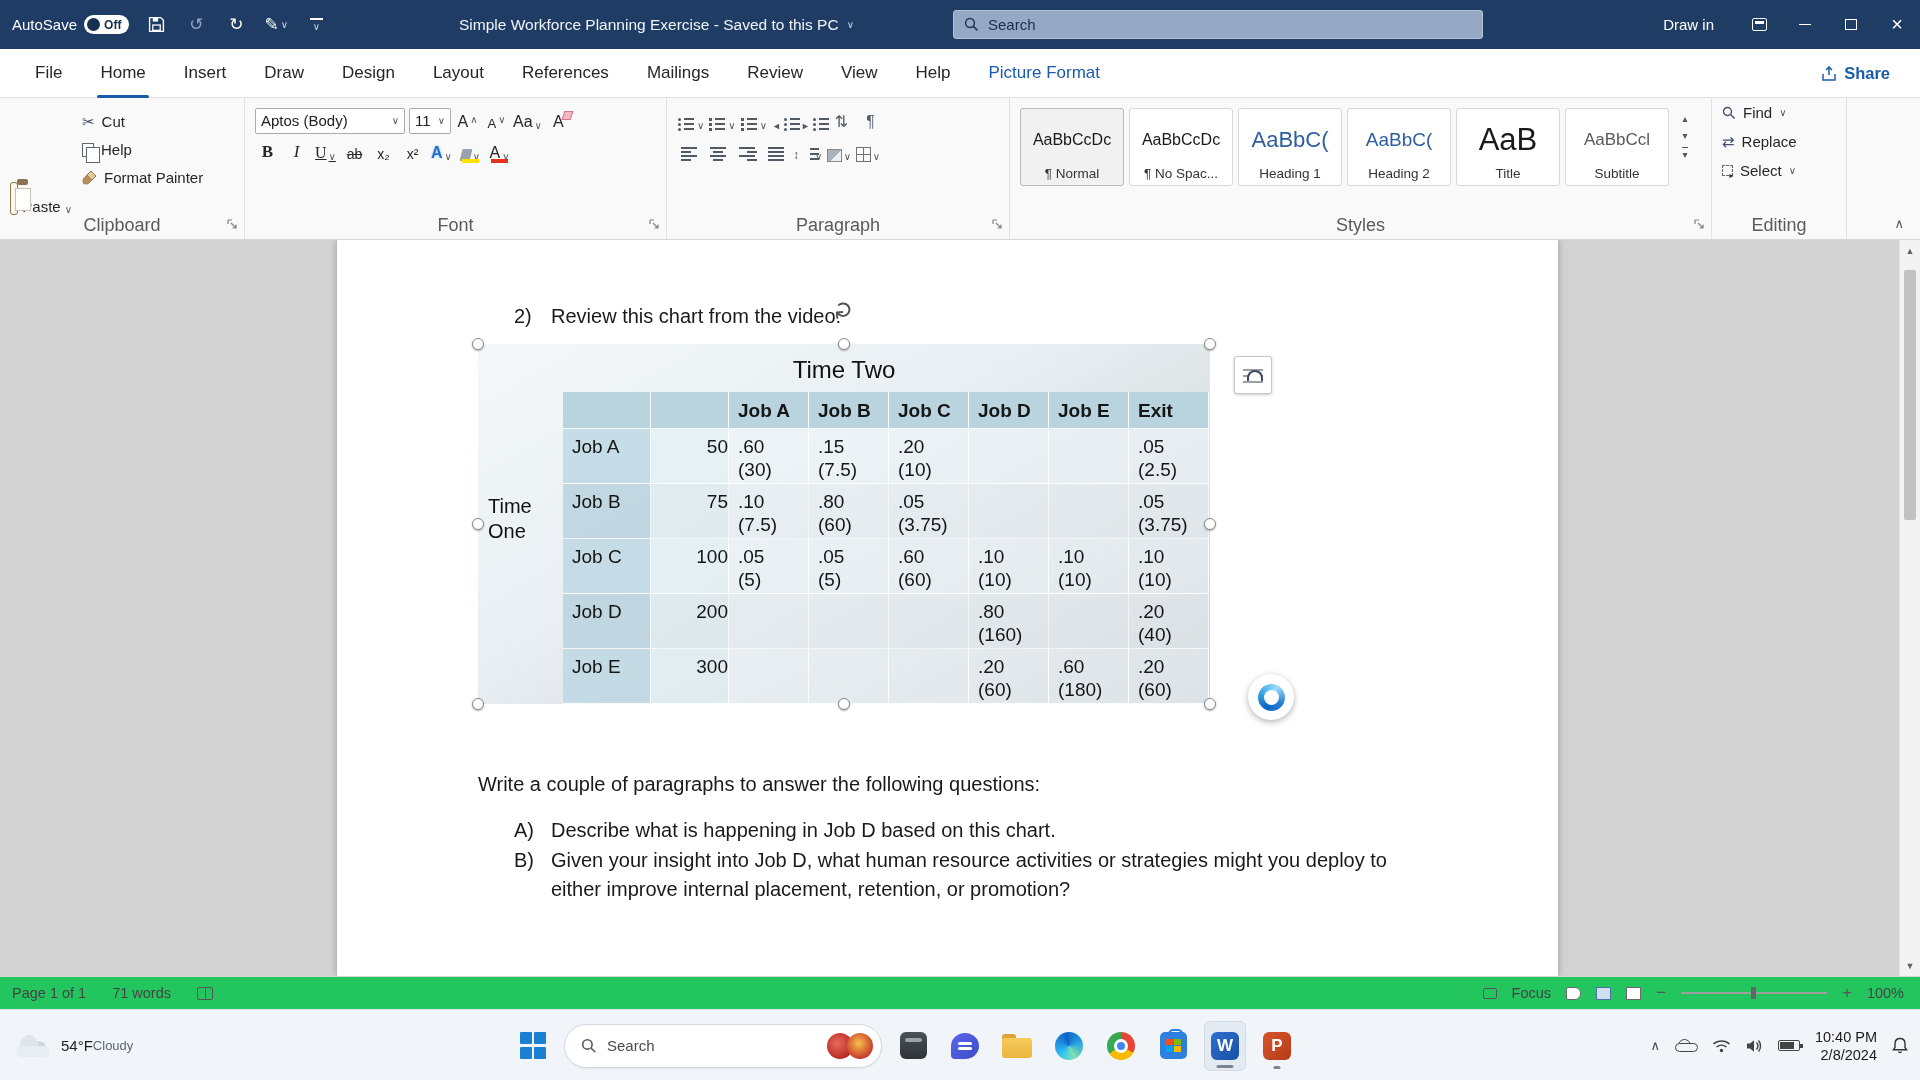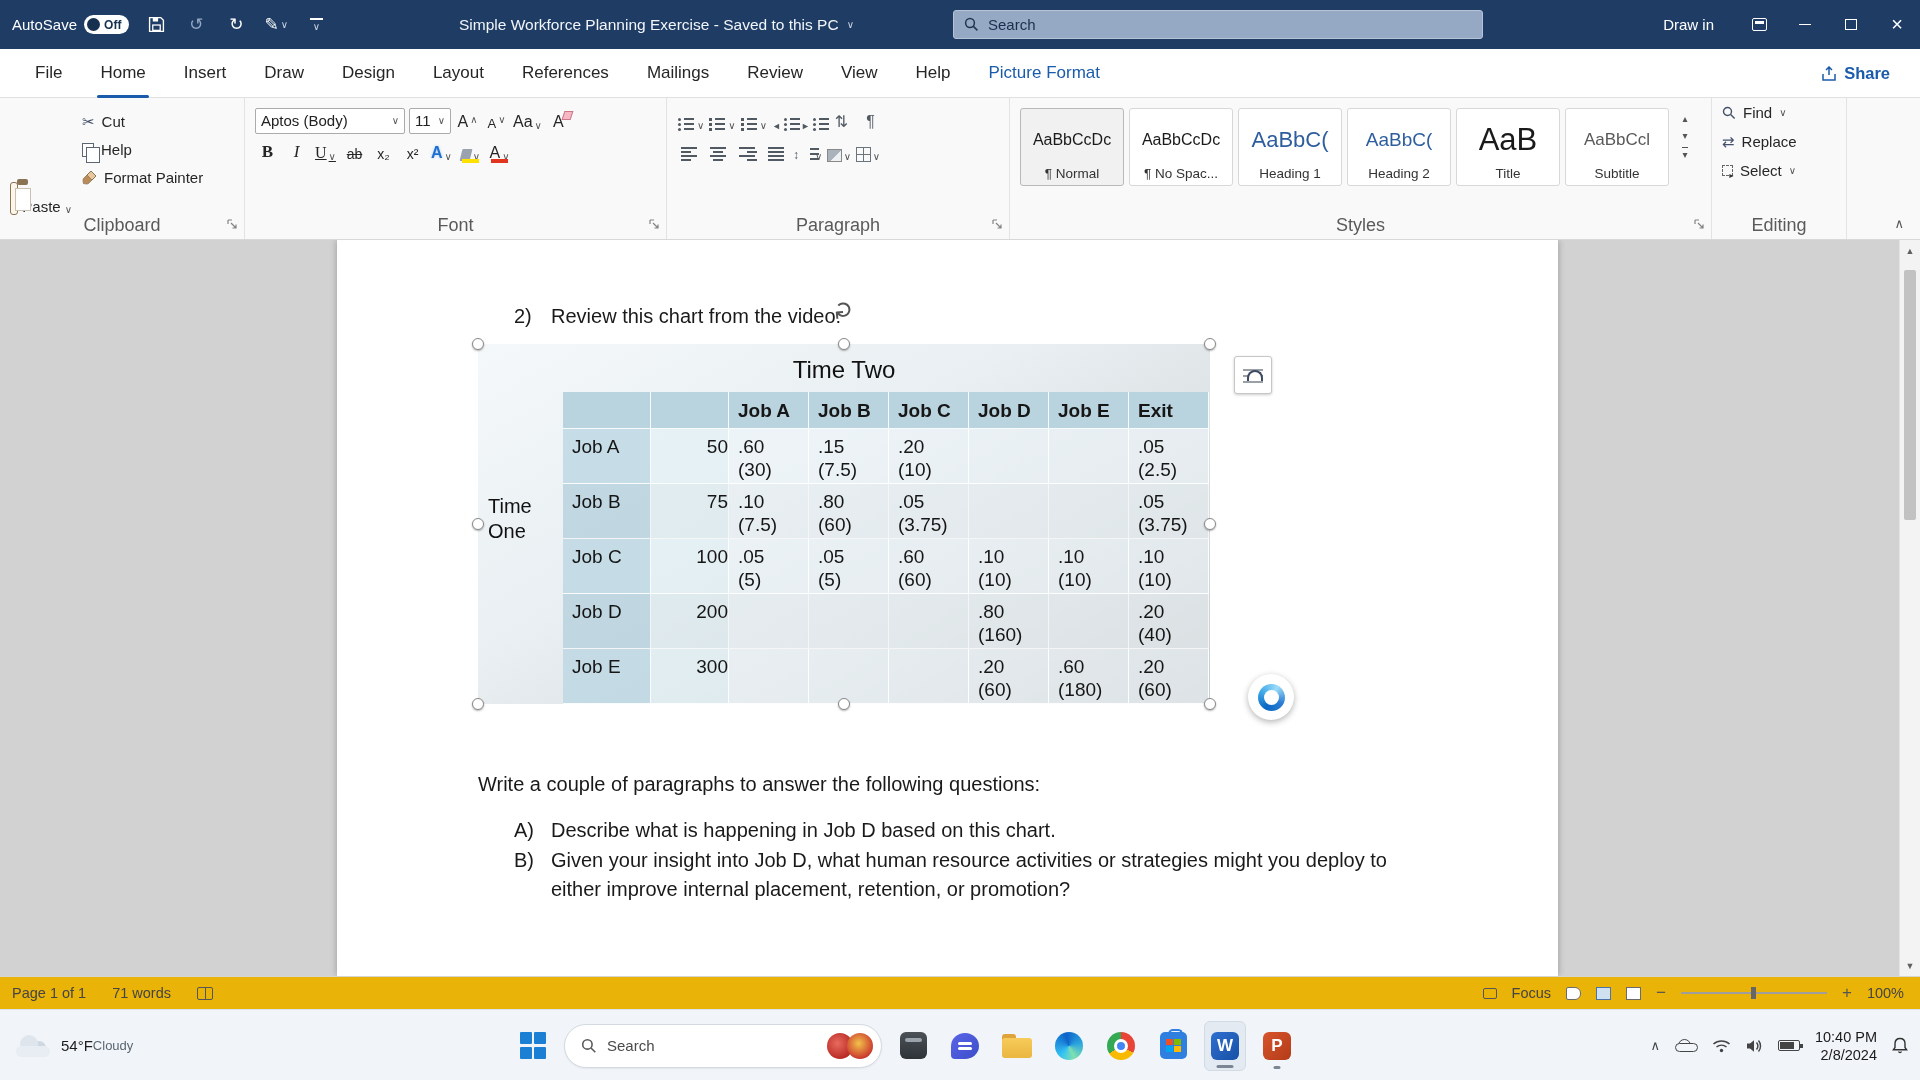--- a/index.html
+++ b/index.html
@@ -132,21 +132,21 @@
   .rotate-h { position:absolute; left:50%; top:-48px; transform:translateX(-50%) rotate(-95deg); font-size:24px; color:#555; }
   .layout-opt { position:absolute; left:756px; top:12px; width:38px; height:38px; background:#fff; border:1px solid #c6c6c6; border-radius:3px; box-shadow:0 1px 3px rgba(0,0,0,.2); display:flex; align-items:center; justify-content:center; }
   .lo-ic { position:relative; width:20px; height:16px; }
   .lo-ic::before { content:""; position:absolute; left:0; top:2px; width:20px; height:2px; background:#9aa0a6; box-shadow:0 6px 0 #9aa0a6, 0 12px 0 #9aa0a6; }
   .lo-ic::after { content:""; position:absolute; left:4px; top:3px; width:12px; height:9px; border:2.5px solid #3b4a62; border-bottom:none; border-radius:8px 8px 0 0; background:#fff; }
   .copilot { position:absolute; left:770px; top:330px; width:46px; height:46px; border-radius:50%; background:#fff; box-shadow:0 2px 6px rgba(0,0,0,.3); display:flex; align-items:center; justify-content:center; }
   .cop-ic { width:27px; height:27px; border-radius:50%; background:conic-gradient(from 210deg,#0b67c2,#3fa9e8,#9bdcf9,#2b7cd3,#0b67c2); position:relative; }
   .cop-ic::after { content:""; position:absolute; left:6px; top:6px; width:15px; height:15px; border-radius:50%; background:#fff; }
 
   
-  .statusbar { position:absolute; top:976px; left:0; width:1920px; height:33px; background:#eab308; border-top:1px solid #d5d5d5; display:flex; align-items:center; font-size:14.5px; color:#444; }
+  .statusbar { position:absolute; top:976px; left:0; width:1920px; height:33px; background:#22c55e; border-top:1px solid #d5d5d5; display:flex; align-items:center; font-size:14.5px; color:#444; }
   .sb-left { display:flex; align-items:center; gap:26px; padding-left:12px; }
   .sb-right { margin-left:auto; display:flex; align-items:center; gap:15px; padding-right:16px; }
   .i-book { width:16px; height:13px; border:1.3px solid #555; border-radius:2px; position:relative; }
   .i-book::after { content:""; position:absolute; left:7px; top:0; width:1.3px; height:11px; background:#555; }
   .i-focus { width:14px; height:11px; border:1.4px solid #555; border-radius:2px; }
   .viewic { width:15px; height:13px; border:1.4px solid #6b6b6b; background:#fff; }
   .viewic.active { background:#cfe0f1; border-color:#4a74a8; }
   .zoomtrack { width:146px; height:2.5px; background:#9e9e9e; position:relative; }
   .zoomthumb { position:absolute; left:70px; top:-5px; width:5px; height:12px; background:#666; }
   .zbtn { font-size:17px; color:#555; }

